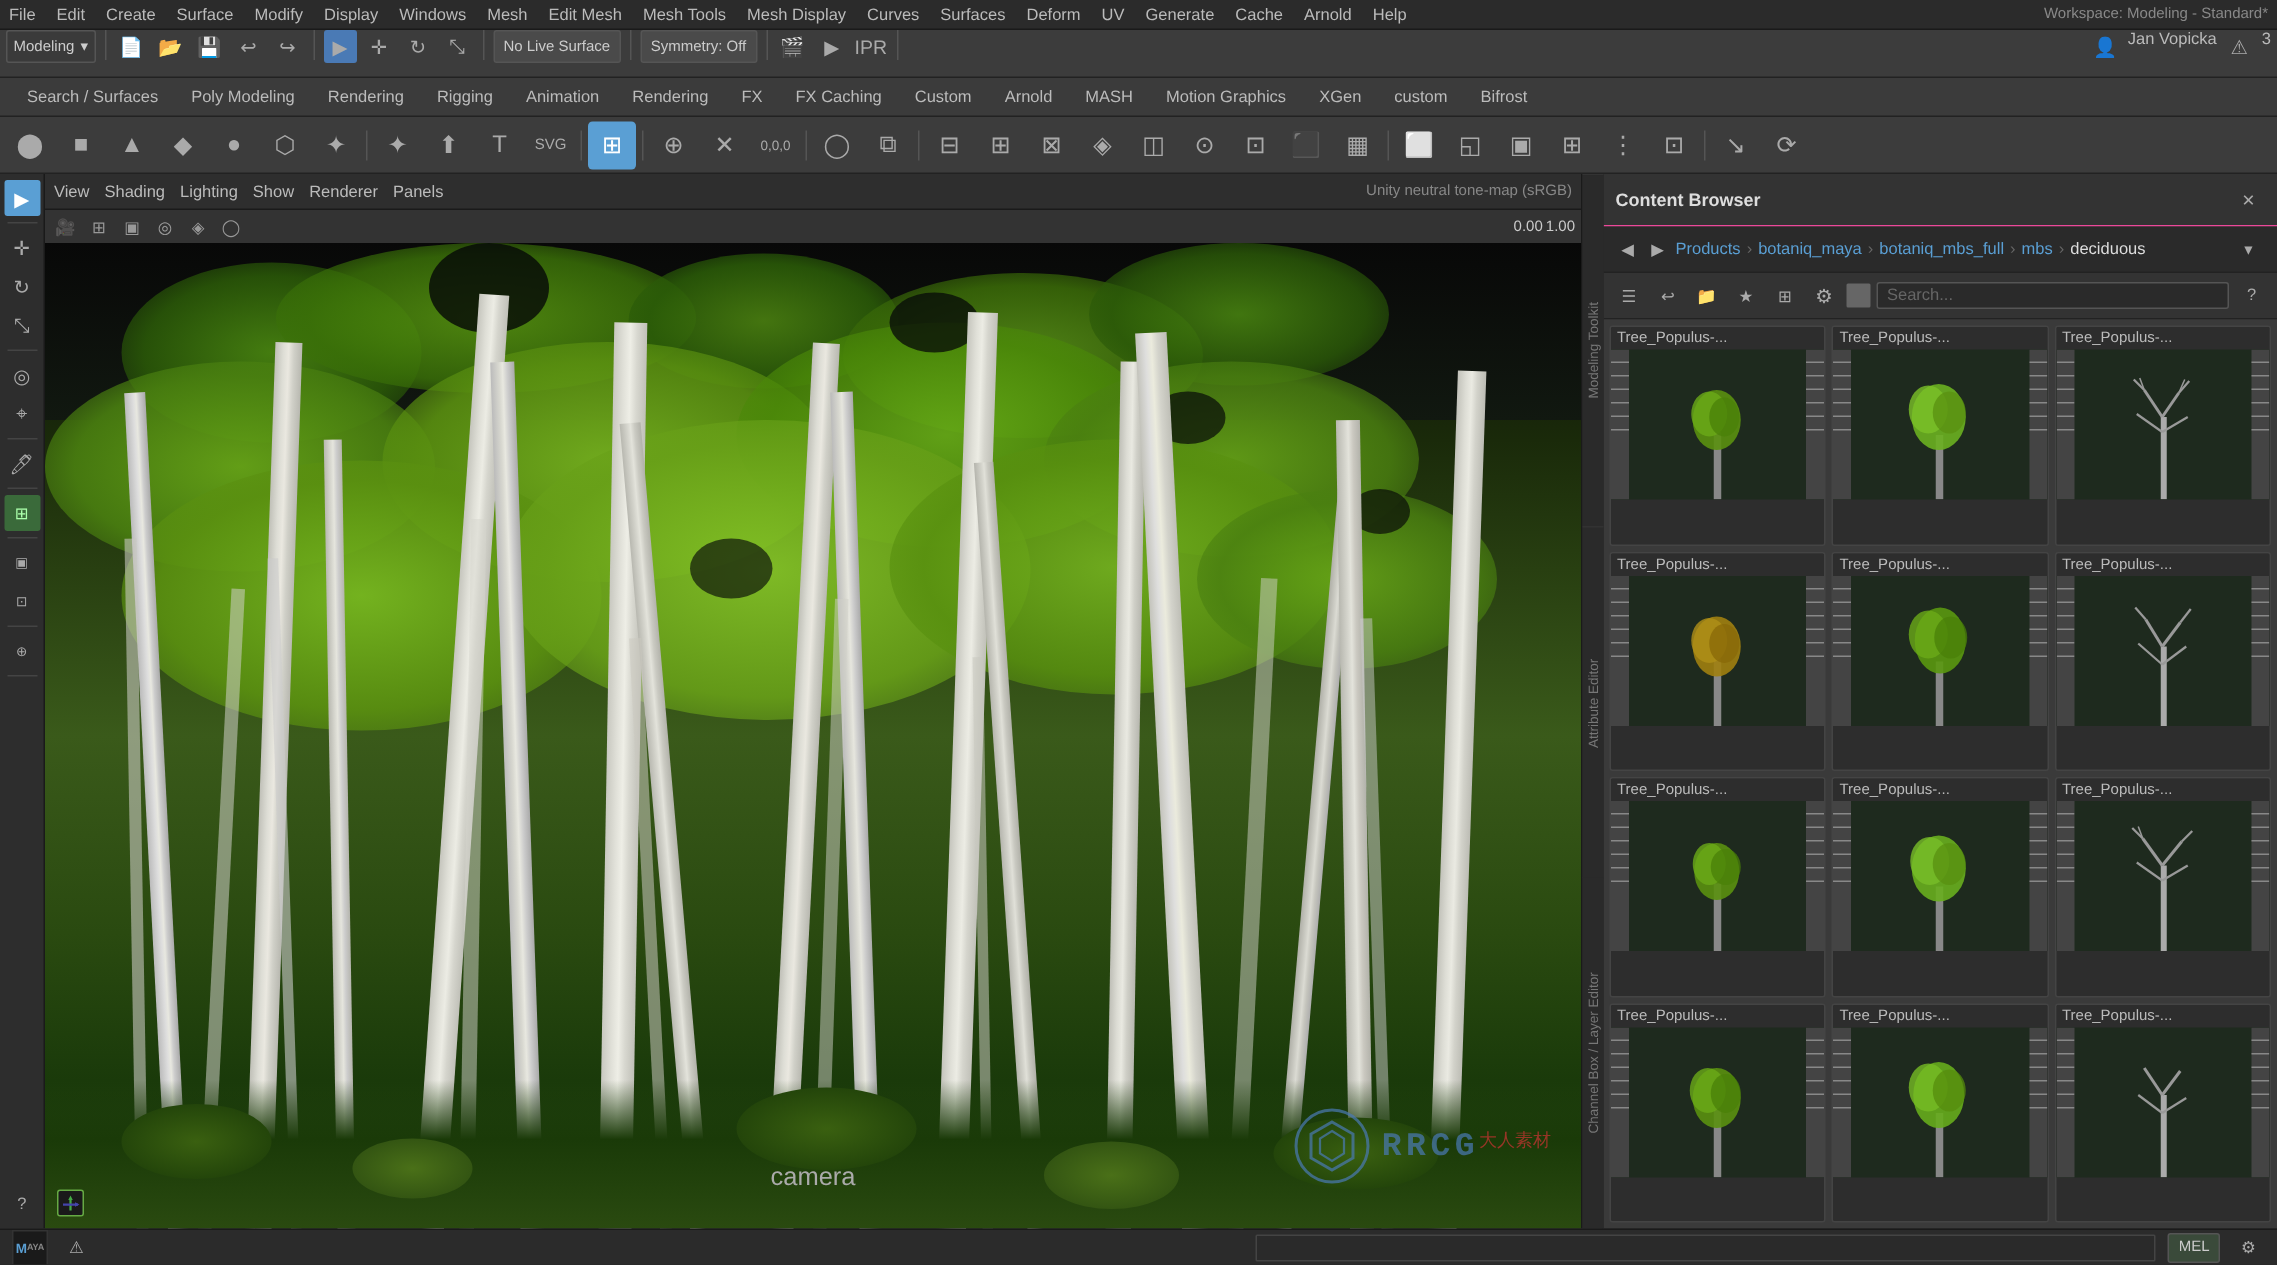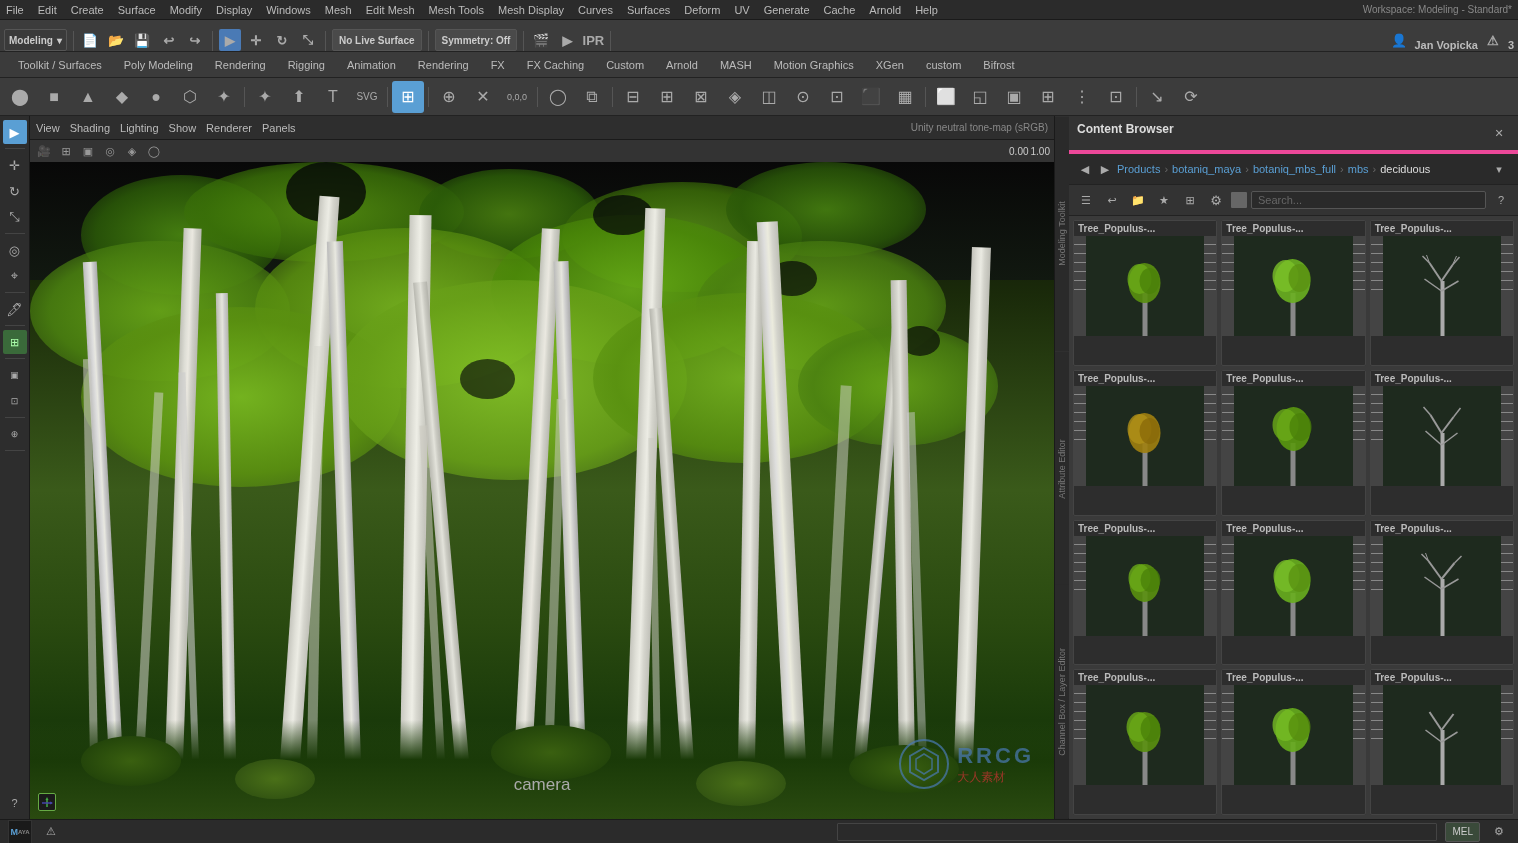--- a/index.html
+++ b/index.html
@@ -31,26 +31,25 @@
       font-size: 11px;
       cursor: pointer;
       white-space: nowrap;
     }
 
     
     .toolbar-row {
       background: #3c3c3c;
       height: 32px;
       display: flex;
-      align-items: flex-end;
+      align-items: flex-start;
       padding: 0 4px;
       gap: 4px;
       flex-shrink: 0;
       border-bottom: 1px solid #222;
-      font-weight: bold;
     }
     .toolbar-btn {
       background: #4a4a4a;
       border: 1px solid #555;
       border-radius: 2px;
       color: #ccc;
       font-size: 10px;
       padding: 2px 6px;
       cursor: pointer;
       white-space: nowrap;
@@ -246,22 +245,23 @@
     .content-browser {
       flex: 1;
       display: flex;
       flex-direction: column;
       overflow: hidden;
     }
     .cb-header {
       background: #333;
       padding: 6px 8px;
       display: flex;
+      align-items: center;
       gap: 6px;
-      border-bottom: 4px solid #ec4899;
+      border-bottom: 1px solid #ec4899;
       flex-shrink: 0;
     }
     .cb-title {
       font-size: 12px;
       color: #ddd;
       font-weight: bold;
     }
     .cb-breadcrumb {
       background: #2a2a2a;
       padding: 4px 8px;
@@ -308,21 +308,20 @@
     }
     .cb-grid::-webkit-scrollbar { width: 8px; }
     .cb-grid::-webkit-scrollbar-track { background: #2a2a2a; }
     .cb-grid::-webkit-scrollbar-thumb { background: #555; border-radius: 4px; }
     .asset-card {
       background: #2d2d2d;
       border: 1px solid #444;
       border-radius: 2px;
       cursor: pointer;
       overflow: hidden;
-      font-weight: bold;
     }
     .asset-label {
       padding: 2px 4px;
       font-size: 10px;
       color: #bbb;
       background: #2d2d2d;
       white-space: nowrap;
       overflow: hidden;
       text-overflow: ellipsis;
     }
@@ -484,21 +483,21 @@
   <div class="icon-btn">IPR</div>
   <div class="sep"></div>
   <span style="flex:1"></span>
   <div class="icon-btn">👤</div>
   <span style="color:#bbb;font-size:11px;">Jan Vopicka</span>
   <div class="icon-btn">⚠</div>
   <span style="color:#bbb;font-size:11px;">3</span>
 </div>
 
 <div class="tabs-row">
-  <div class="tab-item">Toolkit / Surfaces</div>
+  <div class="tab-item">Search / Surfaces</div>
   <div class="tab-item">Poly Modeling</div>
   <div class="tab-item">Rendering</div>
   <div class="tab-item">Rigging</div>
   <div class="tab-item">Animation</div>
   <div class="tab-item">Rendering</div>
   <div class="tab-item">FX</div>
   <div class="tab-item">FX Caching</div>
   <div class="tab-item">Custom</div>
   <div class="tab-item">Arnold</div>
   <div class="tab-item">MASH</div>
@@ -676,21 +675,21 @@
           </div>
         </div>
 
         <div class="watermark">
           <div class="watermark-logo">
             <svg width="40" height="40" viewBox="0 0 40 40">
               <polygon points="20,4 34,12 34,28 20,36 6,28 6,12" fill="none" stroke="#4a7ab5" stroke-width="2"></polygon>
               <polygon points="20,10 28,15 28,25 20,30 12,25 12,15" fill="none" stroke="#4a7ab5" stroke-width="1.5"></polygon>
             </svg>
           </div>
-          <div style="display:flex;flex-direction:column;">
+          <div style="display:flex;flex-direction:row;font-family:Liberation Mono, monospace;">
             <span style="color:#4a7ab5;font-size:22px;font-weight:bold;letter-spacing:3px;">RRCG</span>
             <span style="color:#cc3333;font-size:12px;">大人素材</span>
           </div>
         </div>
       </div>
     </div>
   </div>
 
   <div style="display:flex;flex-direction:column;width:14px;background:#2a2a2a;border-left:1px solid #1a1a1a;flex-shrink:0;">
     <div class="panel-label-attr" style="flex:1;border-right:none;border-bottom:1px solid #333;">Modeling Toolkit</div>

